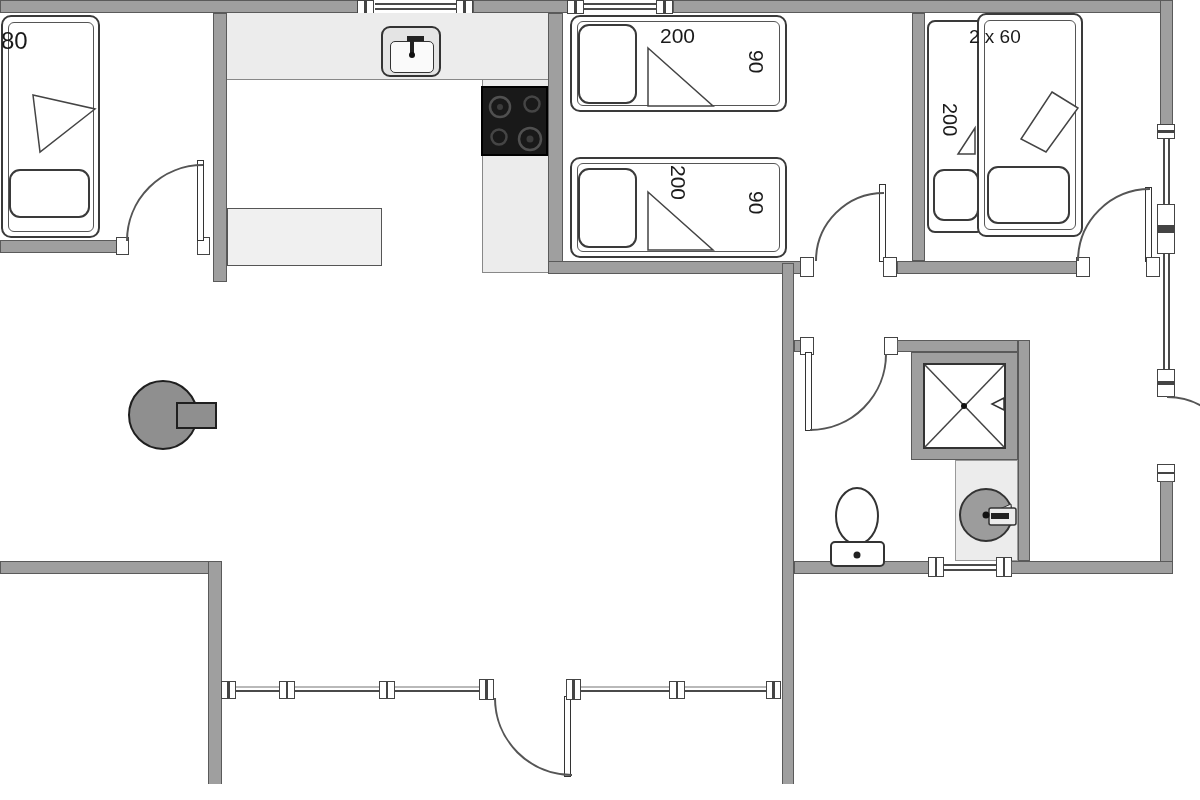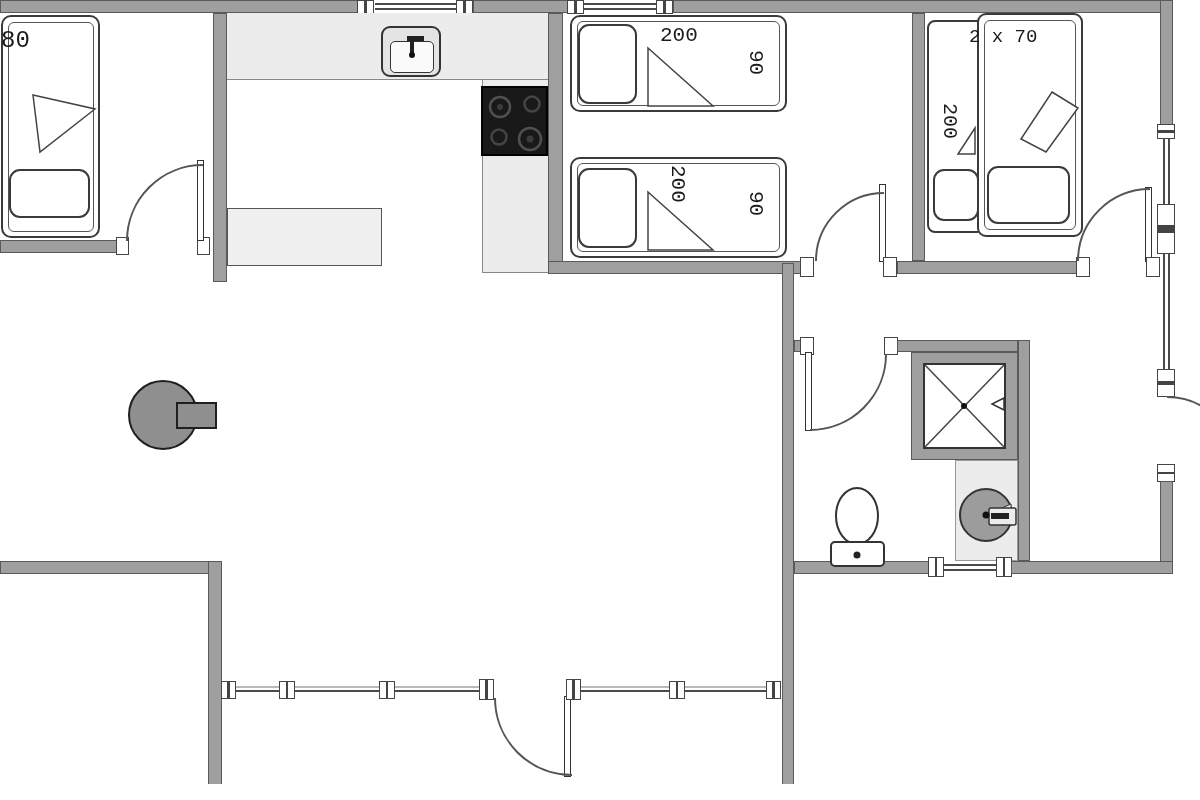--- a/index.html
+++ b/index.html
@@ -1,17 +1,17 @@
 <!DOCTYPE html>
 <html><head>
 <meta charset="utf-8">
 <style>
   html,body{margin:0;padding:0;background:#fff;}
   #plan{position:relative;width:1200px;height:784px;background:#ffffff;overflow:hidden;
-        font-family:Liberation Mono, monospace;color:#1a1a1a;}
+        font-family:Liberation Sans, sans-serif;color:#1a1a1a;}
   .abs{position:absolute;}
   .w{position:absolute;background:#9f9f9f;border:1px solid #5a5a5a;box-sizing:border-box;}
   .post{position:absolute;background:#fff;border:1.5px solid #444;box-sizing:border-box;}
   .mh{position:absolute;background:#fff;border:1.5px solid #444;box-sizing:border-box;
       background-image:linear-gradient(to right,transparent 42%,#444 42%,#444 58%,transparent 58%);}
   .mv{position:absolute;background:#fff;border:1.5px solid #444;box-sizing:border-box;
       background-image:linear-gradient(to bottom,transparent 42%,#444 42%,#444 58%,transparent 58%);}
   .glz{position:absolute;background:#4a4a4a;}
   .glzl{position:absolute;background:#b9b9b9;}
   .bed{position:absolute;background:#fff;border:2px solid #3a3a3a;border-radius:10px;box-sizing:border-box;}
@@ -97,21 +97,21 @@
   <div class="post" style="left:1076px;top:257px;width:14px;height:20px"></div>
   <div class="leaf" style="left:1145px;top:187px;width:7px;height:75px"></div>
   <div class="post" style="left:1146px;top:257px;width:14px;height:20px"></div>
 
   <div class="w" style="left:912px;top:13px;width:13px;height:248px"></div>
   <div class="bed" style="left:927px;top:20px;width:58px;height:213px;border-radius:8px"></div>
   <div class="pillow" style="left:933px;top:169px;width:46px;height:52px"></div>
   <div class="bed" style="left:977px;top:13px;width:106px;height:224px;border-radius:9px"></div>
   <div class="inner" style="left:984px;top:20px;width:92px;height:210px"></div>
   <div class="pillow" style="left:987px;top:166px;width:83px;height:58px"></div>
-  <div class="lbl" style="left:969px;top:26px;font-size:19px">2 x 70</div>
+  <div class="lbl" style="left:969px;top:26px;font-size:19px">2 x 60</div>
   <div class="vlbl" style="left:938px;top:103px;font-size:20px">200</div>
 
   <div class="w" style="left:782px;top:263px;width:12px;height:533px"></div>
   <div class="w" style="left:794px;top:340px;width:9px;height:12px"></div>
   <div class="post" style="left:800px;top:337px;width:14px;height:18px"></div>
   <div class="leaf" style="left:805px;top:352px;width:7px;height:79px"></div>
   <div class="post" style="left:884px;top:337px;width:14px;height:18px"></div>
   <div class="w" style="left:897px;top:340px;width:121px;height:12px"></div>
   <div class="w" style="left:1018px;top:340px;width:12px;height:221px"></div>
 

